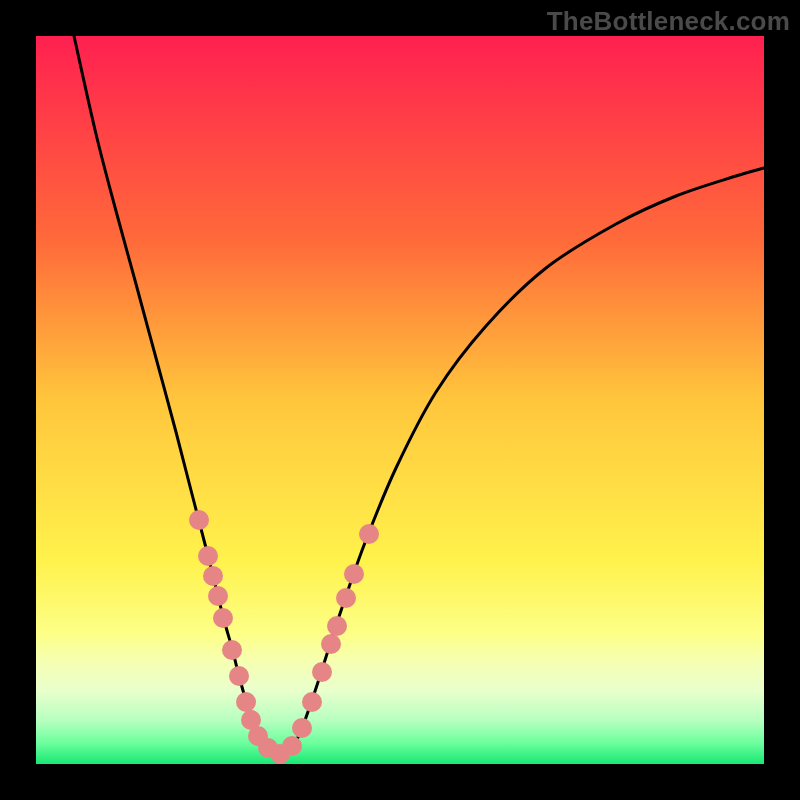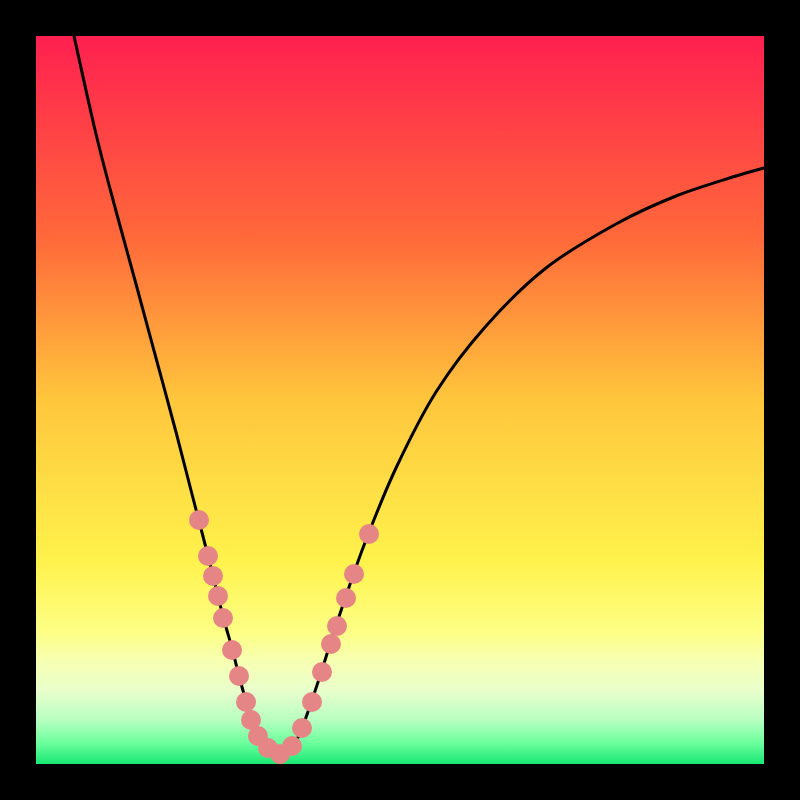--- a/index.html
+++ b/index.html
@@ -94,13 +94,14 @@
           <circle cx="276" cy="666" r="10" fill="#e68585"></circle>
           <circle cx="286" cy="636" r="10" fill="#e68585"></circle>
           <circle cx="295" cy="608" r="10" fill="#e68585"></circle>
           <circle cx="301" cy="590" r="10" fill="#e68585"></circle>
           <circle cx="310" cy="562" r="10" fill="#e68585"></circle>
           <circle cx="318" cy="538" r="10" fill="#e68585"></circle>
           <circle cx="333" cy="498" r="10" fill="#e68585"></circle>
         </g>
     </svg>
   </div>
+  <div class="watermark">TheBottleneck.com</div>
 </div>
 
 </body></html>

